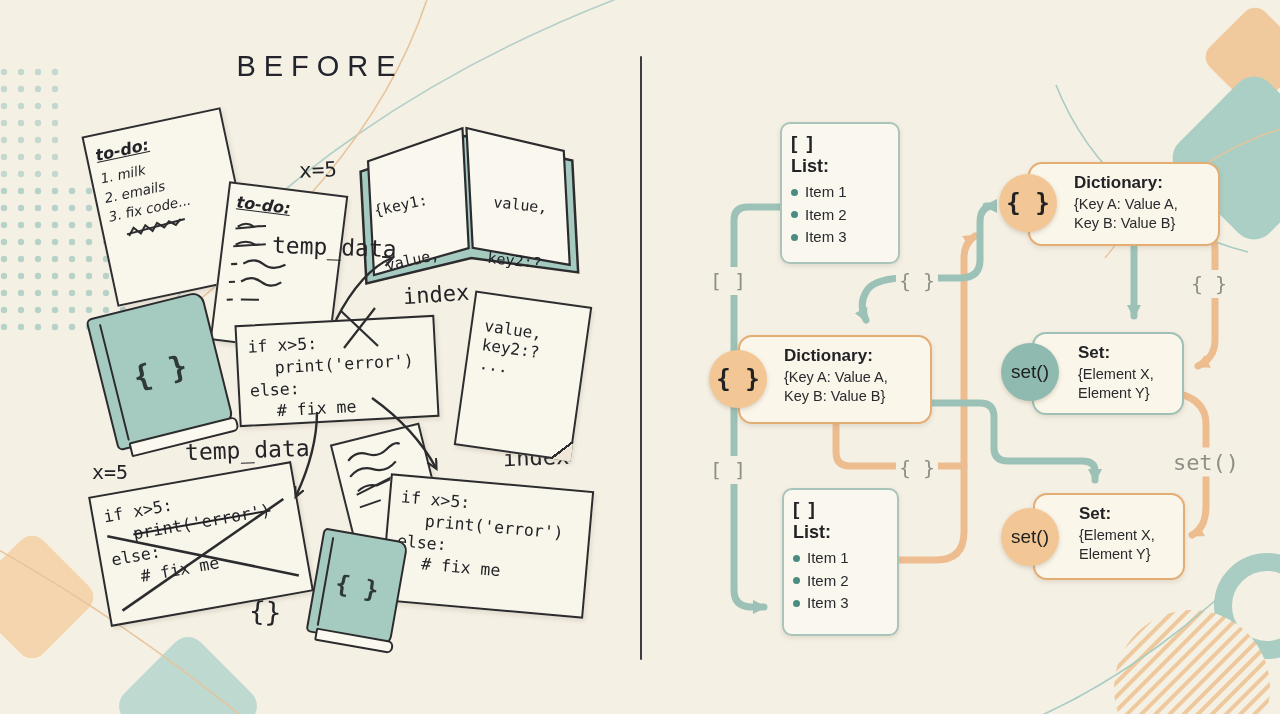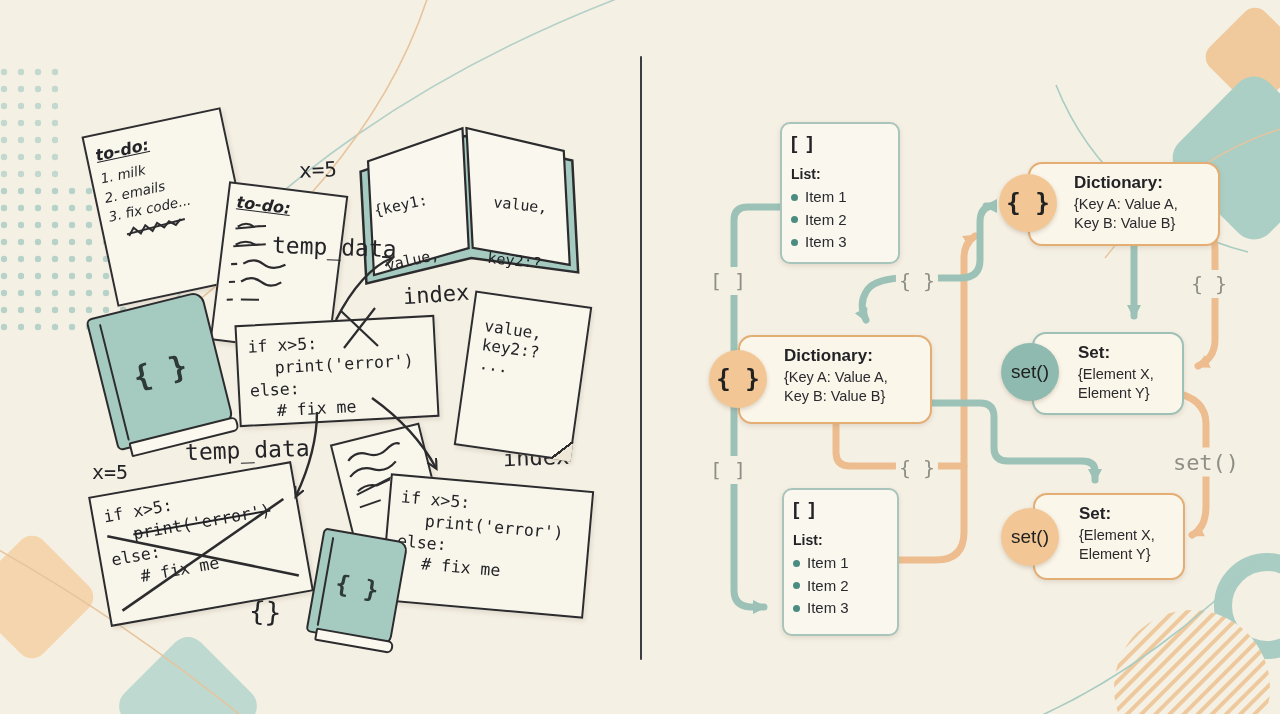--- a/index.html
+++ b/index.html
@@ -34,21 +34,21 @@
                border:2px solid #2c2c2e;border-radius:2px 6px 6px 2px;}
   .book .cover-sym{position:absolute;inset:0;display:flex;align-items:center;justify-content:center;
                    font-family:"DejaVu Sans Mono",monospace;font-weight:bold;color:#2d3a37;}
   .page-text{position:absolute;font-family:"DejaVu Sans Mono",monospace;font-size:15px;line-height:1.25;color:#232327;white-space:pre;}
 
   
   .stack-layer{position:absolute;border:2px solid #bdd2ca;border-radius:10px;background:#f9f6ec;}
   .list-face{position:absolute;border:2px solid #a9c4bb;border-radius:10px;background:#faf7ee;
              box-shadow:0 2px 5px rgba(120,110,85,.18);padding:8px 9px;}
   .list-sym{font-size:19px;font-weight:bold;letter-spacing:2px;color:#232327;}
-  .list-title{font-size:14px;font-weight:bold;margin:12px 0 4px;color:#232327;}
+  .list-title{font-size:18px;font-weight:bold;margin:2px 0 4px;color:#232327;}
   .list-item{font-size:15px;line-height:1.5;color:#2a2a2e;white-space:nowrap;display:flex;align-items:center;}
   .dot{width:7px;height:7px;border-radius:50%;background:#4a8c82;margin-right:7px;flex:0 0 auto;}
   .node-box{position:absolute;background:#fbf6ea;border-radius:14px;box-shadow:0 2px 5px rgba(120,110,85,.18);
             padding:9px 8px 8px 44px;}
   .node-box.orange{border:2px solid #e4ad74;}
   .node-box.teal{border:2px solid #9fc0b7;}
   .node-title{font-size:17px;font-weight:bold;color:#232327;margin-bottom:2px;}
   .node-line{font-size:14.5px;line-height:1.3;color:#2a2a2e;white-space:nowrap;}
   .badge{position:absolute;width:58px;height:58px;border-radius:50%;display:flex;align-items:center;justify-content:center;
          box-shadow:0 2px 4px rgba(120,100,70,.25);}
@@ -84,20 +84,21 @@
     <path d="M 1056 85 C 1090 170 1160 230 1248 252" stroke="#a8ccc3" stroke-width="1.6" fill="none"></path>
     <path d="M 1284 128 C 1210 150 1150 200 1105 258" stroke="#e7c49c" stroke-width="1.4" fill="none"></path>
     <rect x="-16" y="549" width="96" height="96" rx="16" fill="#f5d5ae" transform="rotate(45 32 597)"></rect>
     <rect x="134" y="652" width="108" height="108" rx="18" fill="#bdd9d0" transform="rotate(45 188 706)"></rect>
     <path d="M -10 545 C 70 590 160 650 240 715" stroke="#e7c49c" stroke-width="1.5" fill="none"></path>
     <circle cx="1267" cy="606" r="44" stroke="#a9cdc3" stroke-width="18" fill="none"></circle>
     <circle cx="1192" cy="688" r="78" fill="url(#hatch)"></circle>
     <path d="M 1040 716 C 1120 680 1200 620 1262 556" stroke="#a8ccc3" stroke-width="1.6" fill="none"></path>
   </svg>
 
+  <div class="panel-title" style="left:170px;top:50px;">BEFORE</div>
   <div class="divider"></div>
 
   <div class="paper" style="left:98px;top:120px;width:122px;height:150px;transform:rotate(-12deg);padding:10px 8px;">
     <div class="script todo-title">to-do:</div>
     <div class="script todo-item">1. milk</div>
     <div class="script todo-item">2. emails</div>
     <div class="script todo-item">3. fix code...</div>
     <svg width="64" height="14" viewBox="0 0 64 14" style="margin:2px 0 0 14px;">
       <path d="M2 10 L8 3 L14 10 L20 3 L26 10 L32 3 L38 9 L44 4 L50 9 L56 4" stroke="#2c2c2e" stroke-width="2" fill="none"></path>
       <path d="M0 8 L60 5" stroke="#2c2c2e" stroke-width="2" fill="none"></path>

